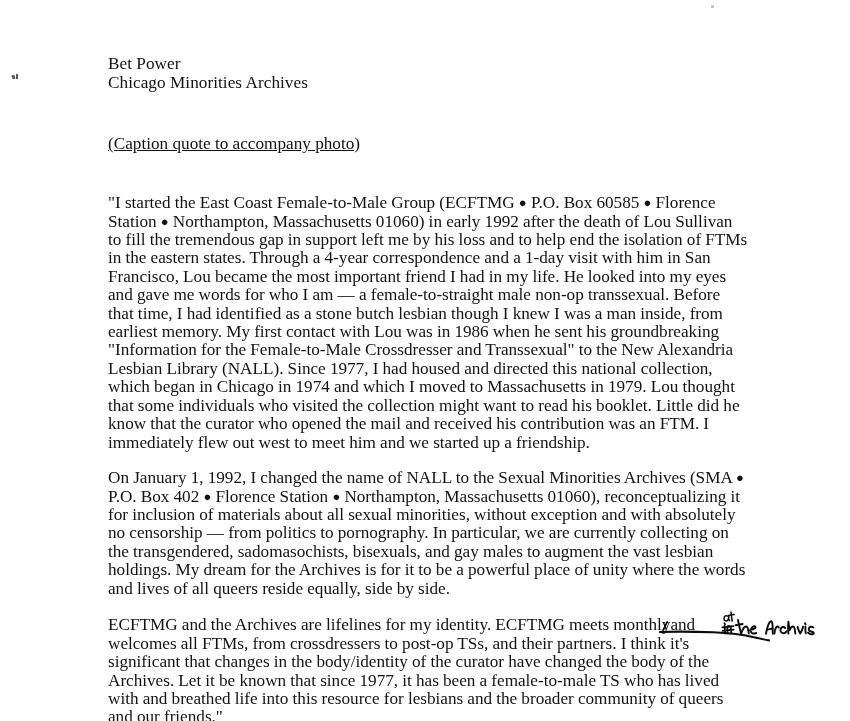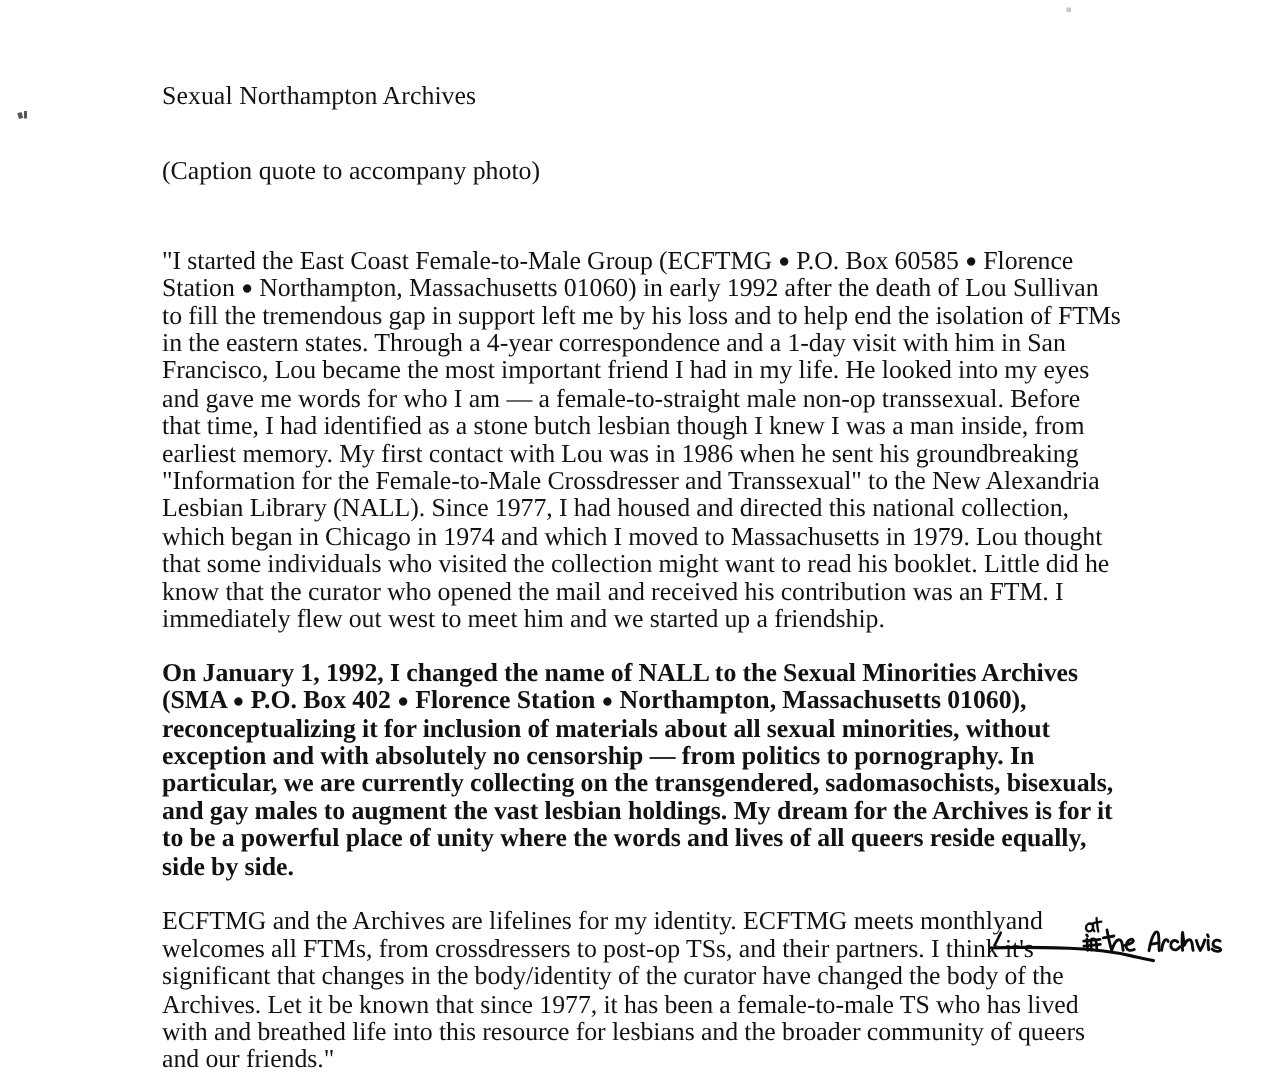--- a/index.html
+++ b/index.html
@@ -42,32 +42,33 @@
   .addr-block {
     font-size: 17.2px;
     line-height: 19.4px;
     letter-spacing: 0.05px;
   }
   .addr-line { white-space: nowrap; }
 
   .caption-note {
     font-size: 17.2px;
     line-height: 19.4px;
-    margin-top: 31px;
+    margin-top: 41px;
+    text-decoration: underline;
   }
 
   .para {
     font-size: 17.2px;
     line-height: 18.4px;
     text-align: left;
     letter-spacing: -0.02px;
     word-spacing: -0.1px;
   }
   .para-1 { margin-top: 41px; }
-  .para-2 { margin-top: 9px; font-weight: bold; }
+  .para-2 { margin-top: 9px; }
   .para-3 { margin-top: 18.4px; }
 
   .bull {
     font-size: 13px;
     line-height: 0;
     position: relative;
     top: -1px;
   }
 
   
@@ -101,21 +102,22 @@
 
 <div id="page">
 
   <div class="speck speck-a"></div>
   <div class="speck speck-b"></div>
   <div class="speck speck-c"></div>
 
   <div class="doc-body">
 
     <div class="addr-block">
-      <div class="addr-line">Sexual Northampton Archives</div>
+      <div class="addr-line">Bet Power</div>
+      <div class="addr-line">Chicago Minorities Archives</div>
     </div>
 
     <div class="caption-note">(Caption quote to accompany photo)</div>
 
     <p class="para para-1"><span>"I started the East Coast Female-to-Male Group (ECFTMG</span> <span class="bull">●</span> <span>P.O. Box 60585</span> <span class="bull">●</span> <span>Florence Station</span> <span class="bull">●</span> <span>Northampton, Massachusetts 01060) in early 1992 after the death of Lou Sullivan to fill the tremendous gap in support left me by his loss and to help end the isolation of FTMs in the eastern states. Through a 4-year correspondence and a 1-day visit with him in San Francisco, Lou became the most important friend I had in my life. He looked into my eyes and gave me words for who I am — a female-to-straight male non-op transsexual. Before that time, I had identified as a stone butch lesbian though I knew I was a man inside, from earliest memory. My first contact with Lou was in 1986 when he sent his groundbreaking "Information for the Female-to-Male Crossdresser and Transsexual" to the New Alexandria Lesbian Library (NALL). Since 1977, I had housed and directed this national collection, which began in Chicago in 1974 and which I moved to Massachusetts in 1979. Lou thought that some individuals who visited the collection might want to read his booklet. Little did he know that the curator who opened the mail and received his contribution was an FTM. I immediately flew out west to meet him and we started up a friendship.</span></p>
 
     <p class="para para-2"><span>On January 1, 1992, I changed the name of NALL to the Sexual Minorities Archives (SMA</span> <span class="bull">●</span> <span>P.O. Box 402</span> <span class="bull">●</span> <span>Florence Station</span> <span class="bull">●</span> <span>Northampton, Massachusetts 01060), reconceptualizing it for inclusion of materials about all sexual minorities, without exception and with absolutely no censorship — from politics to pornography. In particular, we are currently collecting on the transgendered, sadomasochists, bisexuals, and gay males to augment the vast lesbian holdings. My dream for the Archives is for it to be a powerful place of unity where the words and lives of all queers reside equally, side by side.</span></p>
 
     <p class="para para-3"><span>ECFTMG and the Archives are lifelines for my identity. ECFTMG meets monthly</span><span>and</span><span> welcomes all FTMs, from crossdressers to post-op TSs, and their partners. I think it's significant that changes in the body/identity of the curator have changed the body of the Archives. Let it be known that since 1977, it has been a female-to-male TS who has lived with and breathed life into this resource for lesbians and the broader community of queers and our friends."</span></p>
 

